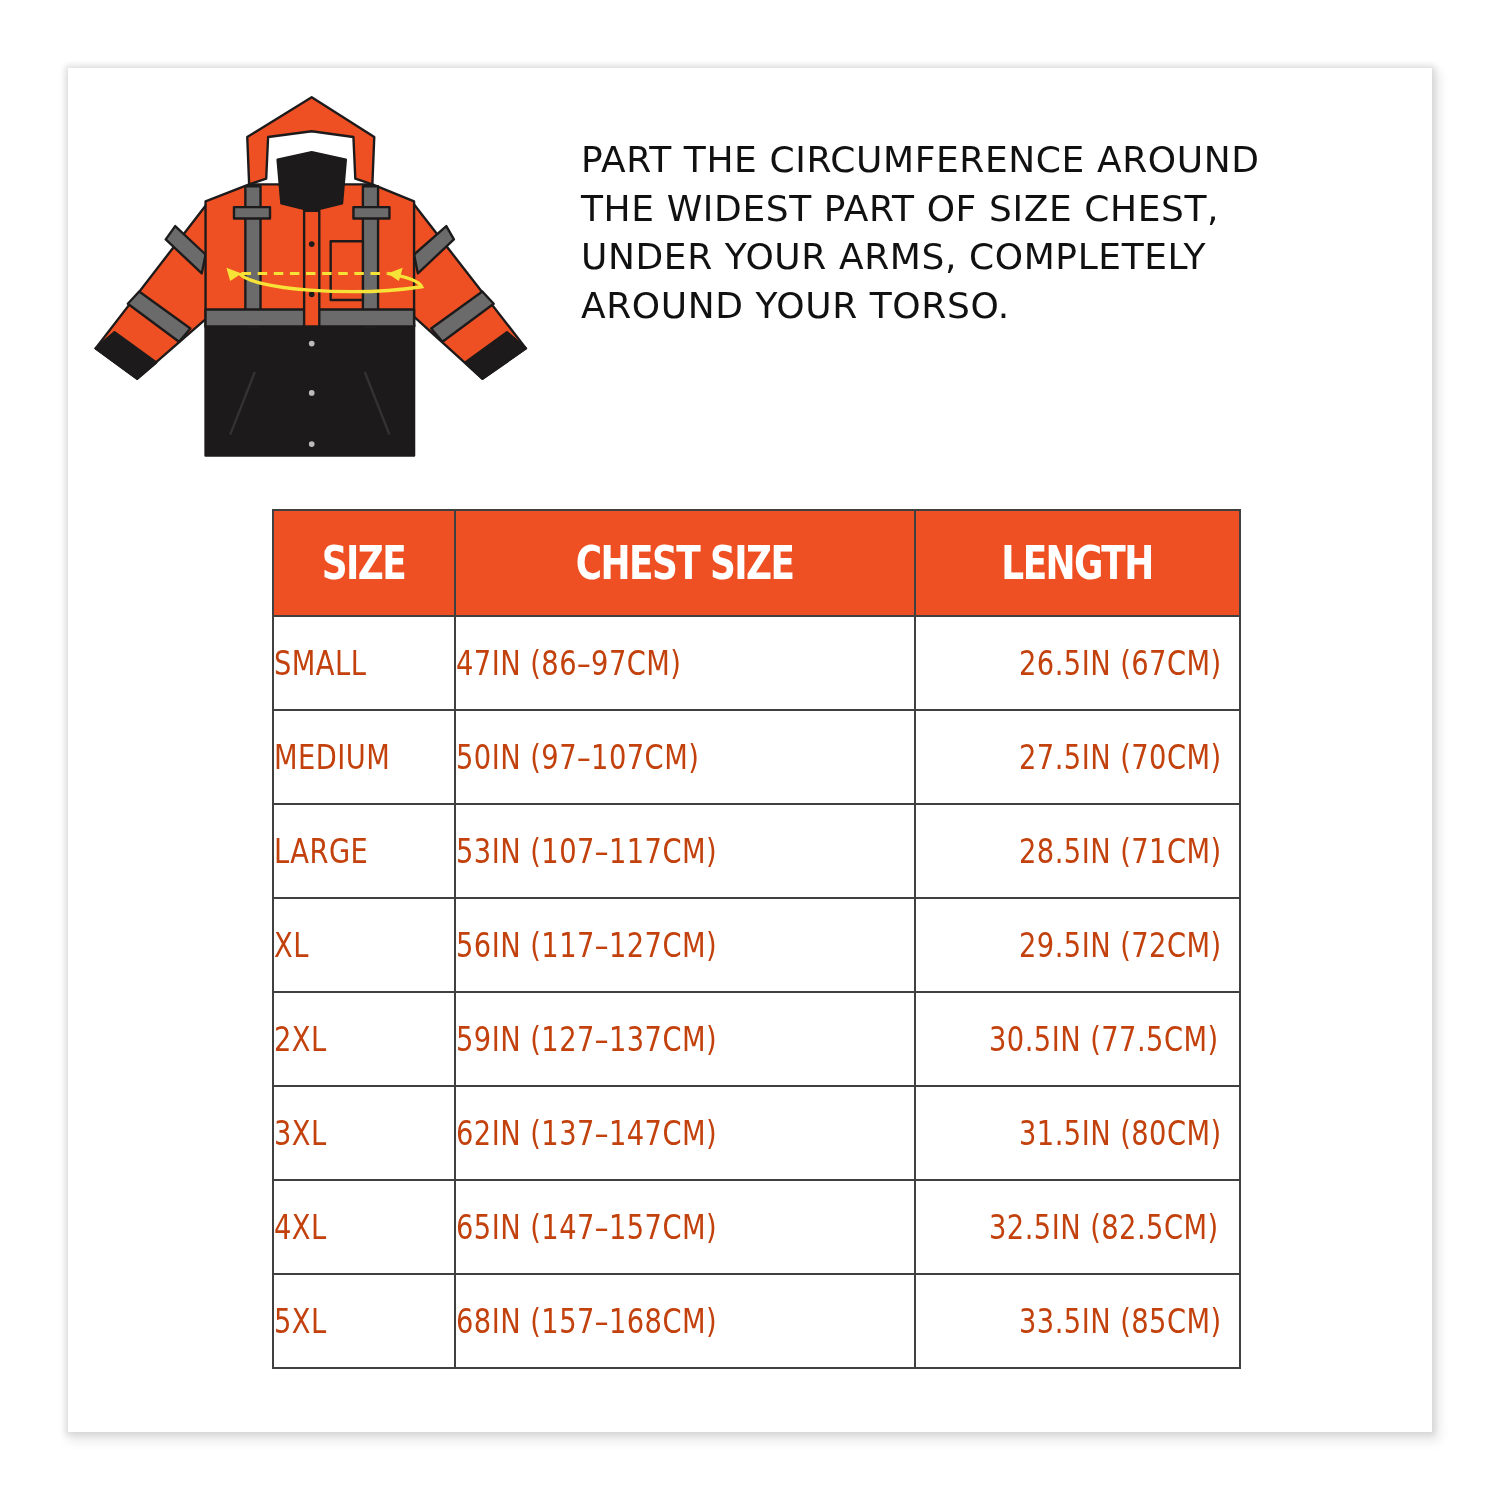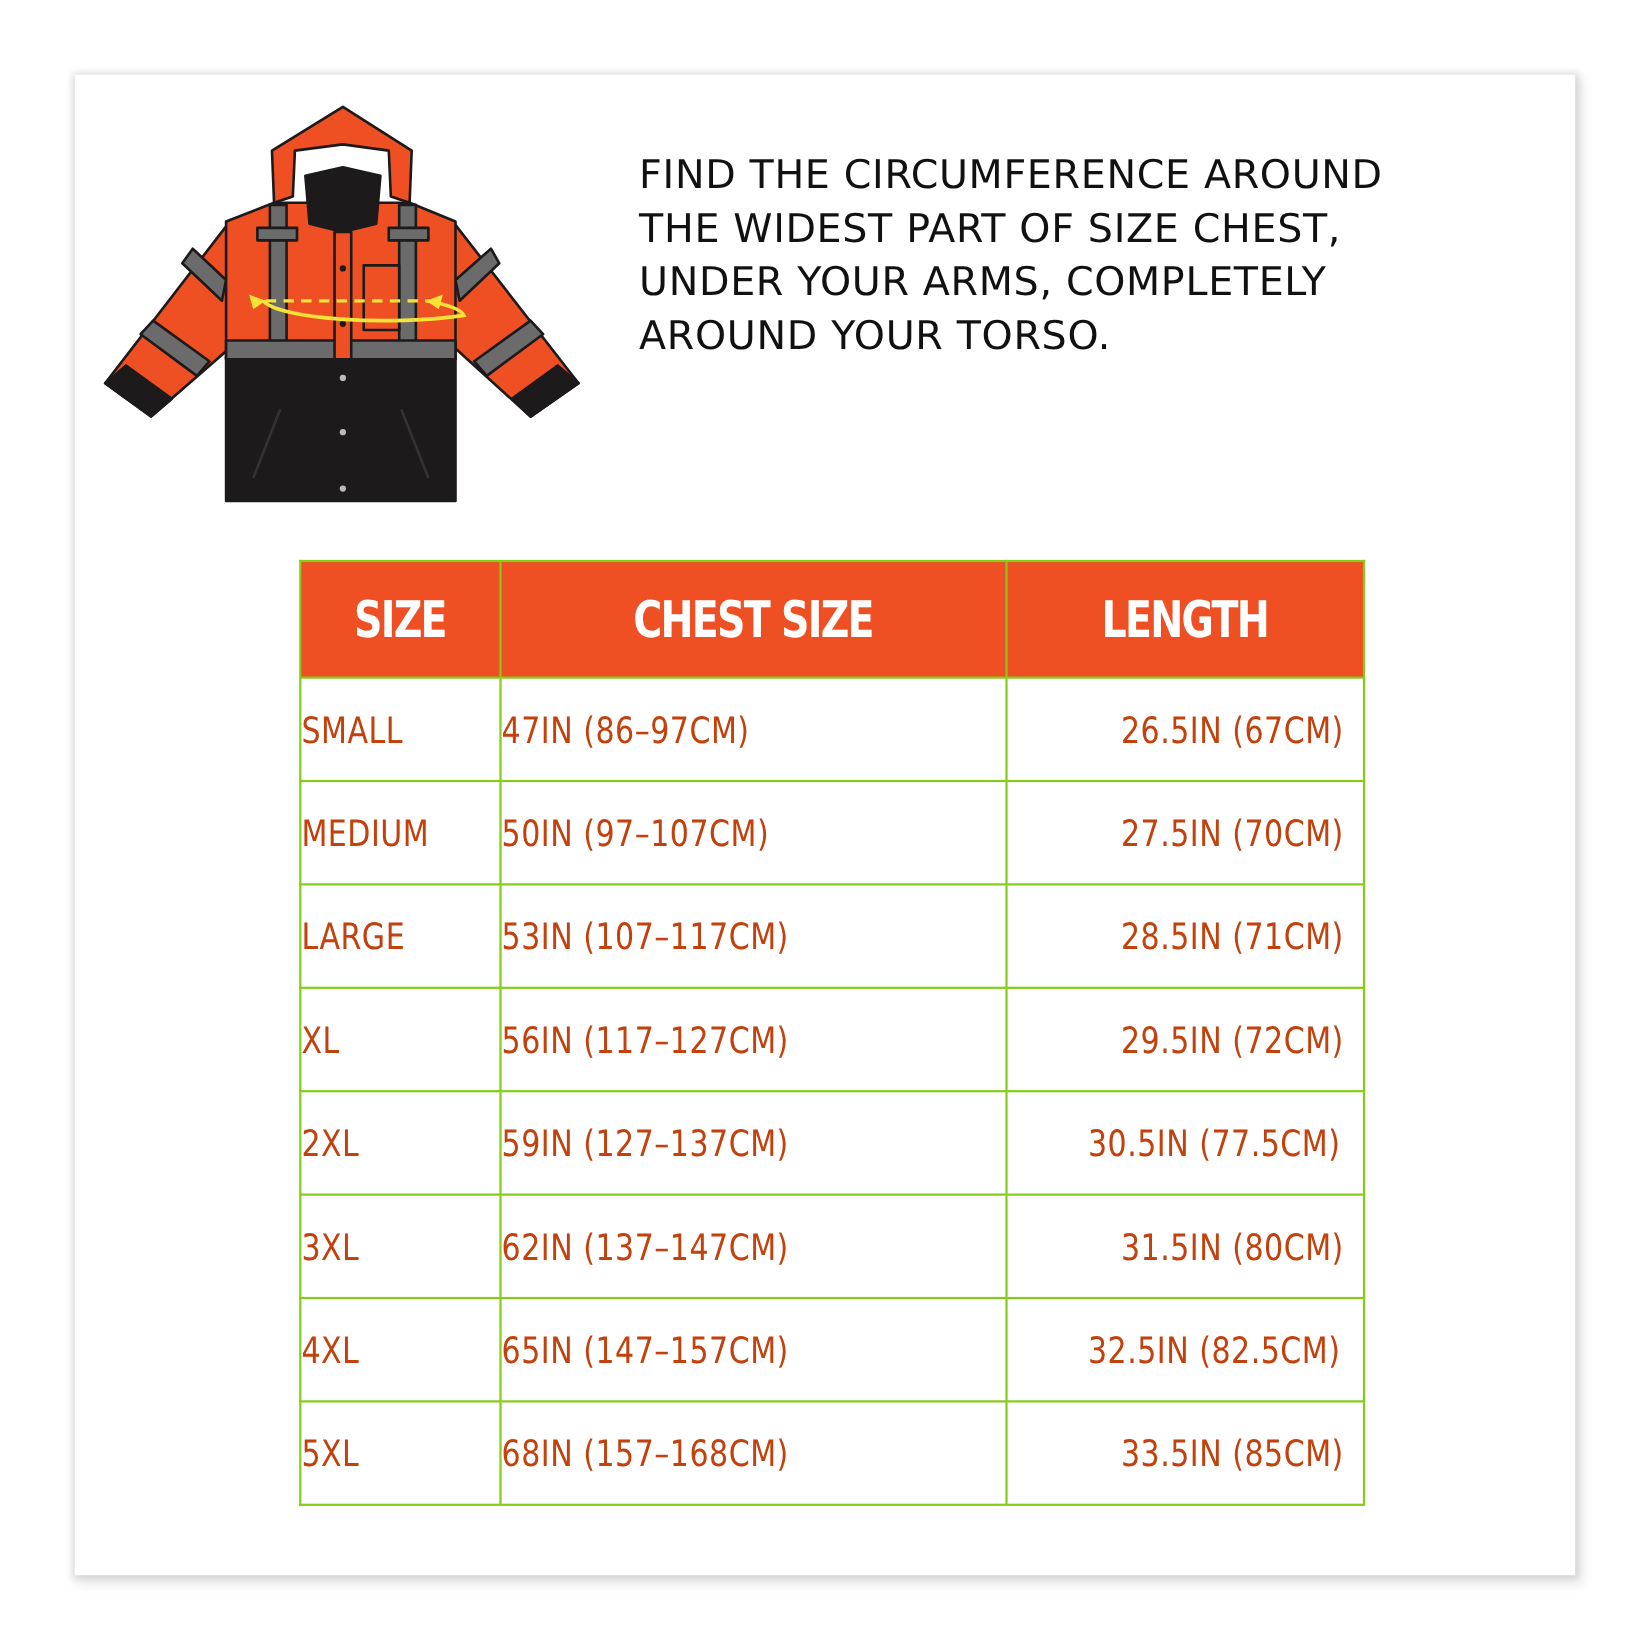--- a/index.html
+++ b/index.html
@@ -19,21 +19,21 @@
     position:absolute; left:581px; top:136px; width:820px;
     font-family:"DejaVu Sans", sans-serif; font-size:36px; line-height:48.5px;
     color:#111111; letter-spacing:0.6px; font-weight:normal;
   }
   .instructions div { white-space:nowrap; }
   table.size-table {
     position:absolute; left:272px; top:509px; width:969px;
     border-collapse:collapse;
   }
   table.size-table th, table.size-table td {
-    border:2px solid #84cc16;
+    border:2px solid #404040;
   }
   table.size-table th {
     background:#ef5023; color:#ffffff; height:102px;
     font-family:"DejaVu Sans", sans-serif; font-weight:bold; font-size:46px;
     letter-spacing:-2px; text-align:center; transform-origin:center;
   }
   th span { display:inline-block; transform:scaleX(0.78); }
   table.size-table td {
     height:92px; font-family:"DejaVu Sans Condensed","DejaVu Sans", sans-serif;
     font-size:33px; color:#c2410c; padding:0; vertical-align:middle;
@@ -91,21 +91,21 @@
   <circle cx="236" cy="312" r="3" fill="#bbbbbb"></circle>
   <circle cx="236" cy="366" r="3" fill="#bbbbbb"></circle>
 
   <path d="M160,186 A118,22 0 0 0 352,200 A118,22 0 0 0 316,186" fill="none" stroke="#f7e338" stroke-width="3.5"></path>
   <path d="M162,186 L316,186" fill="none" stroke="#f7e338" stroke-width="3" stroke-dasharray="10,7"></path>
   <polygon points="162,186 146,180 150,194" fill="#f7e338"></polygon>
   <polygon points="316,186 332,180 328,194" fill="#f7e338"></polygon>
 </svg>
 
 <div class="instructions">
-  <div>FIND THE CIRCUMFERENCE AROUND</div>
+  <div>PART THE CIRCUMFERENCE AROUND</div>
   <div>THE WIDEST PART OF SIZE CHEST,</div>
   <div>UNDER YOUR ARMS, COMPLETELY</div>
   <div>AROUND YOUR TORSO.</div>
 </div>
 
 <table class="size-table">
   <colgroup>
       <col class="size">
       <col class="chest">
       <col class="len">

